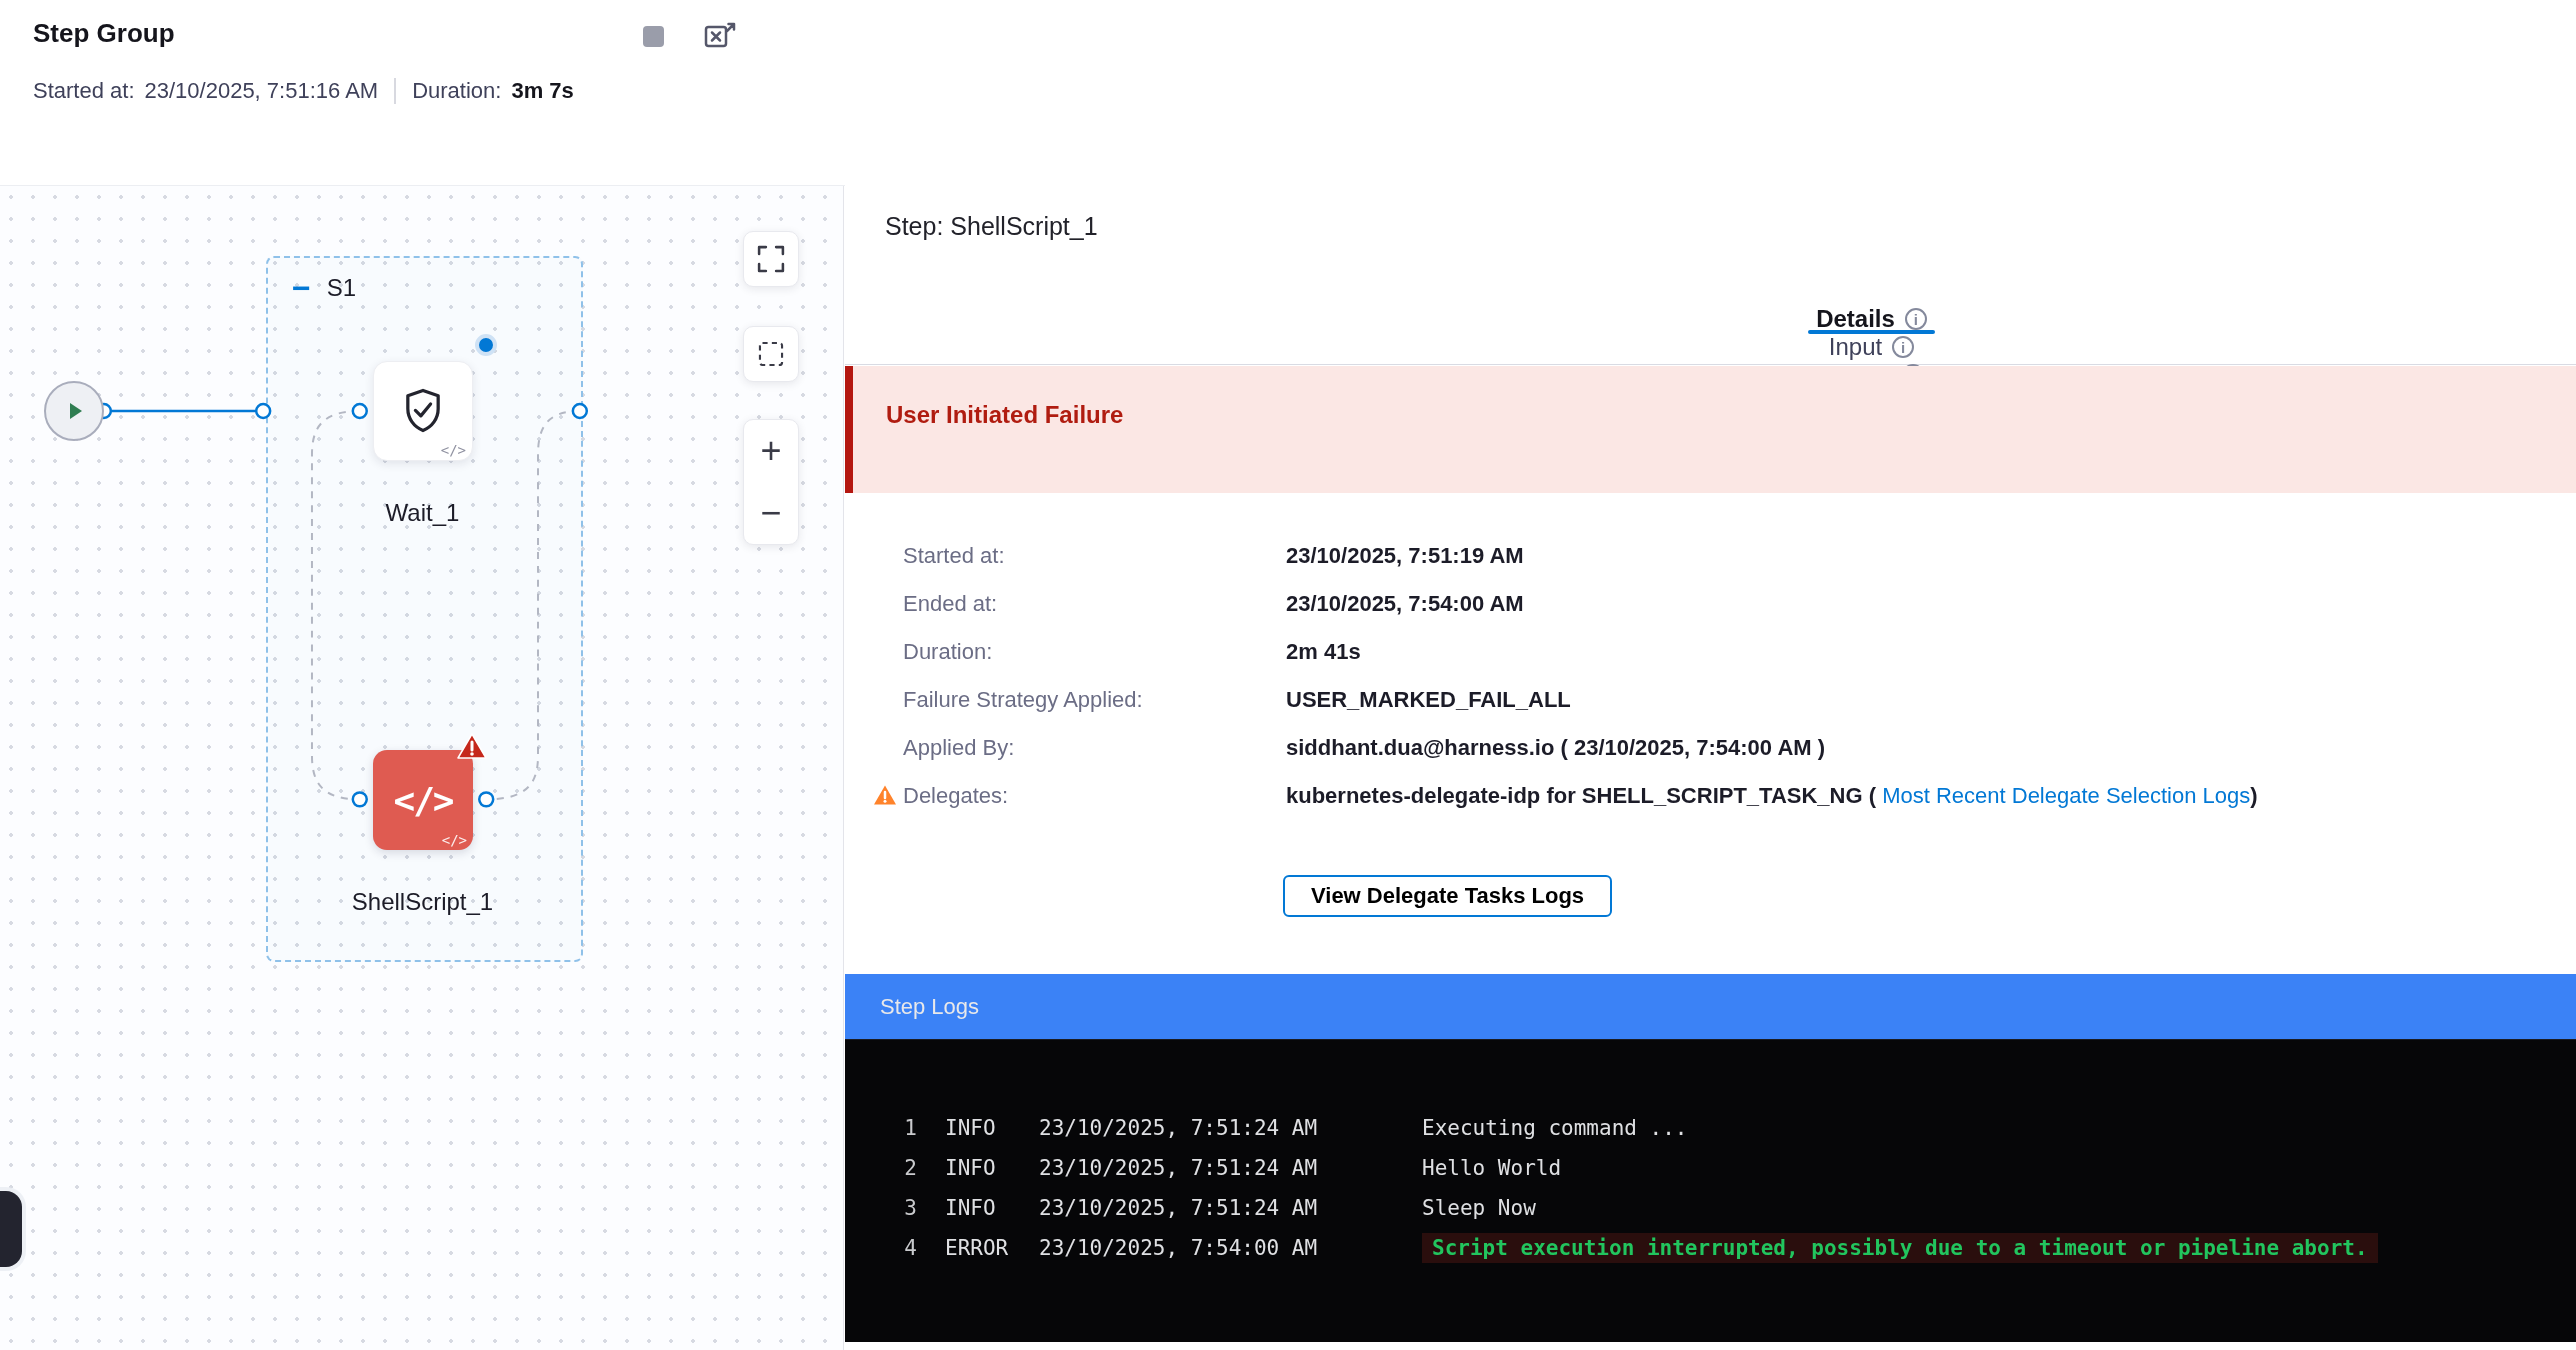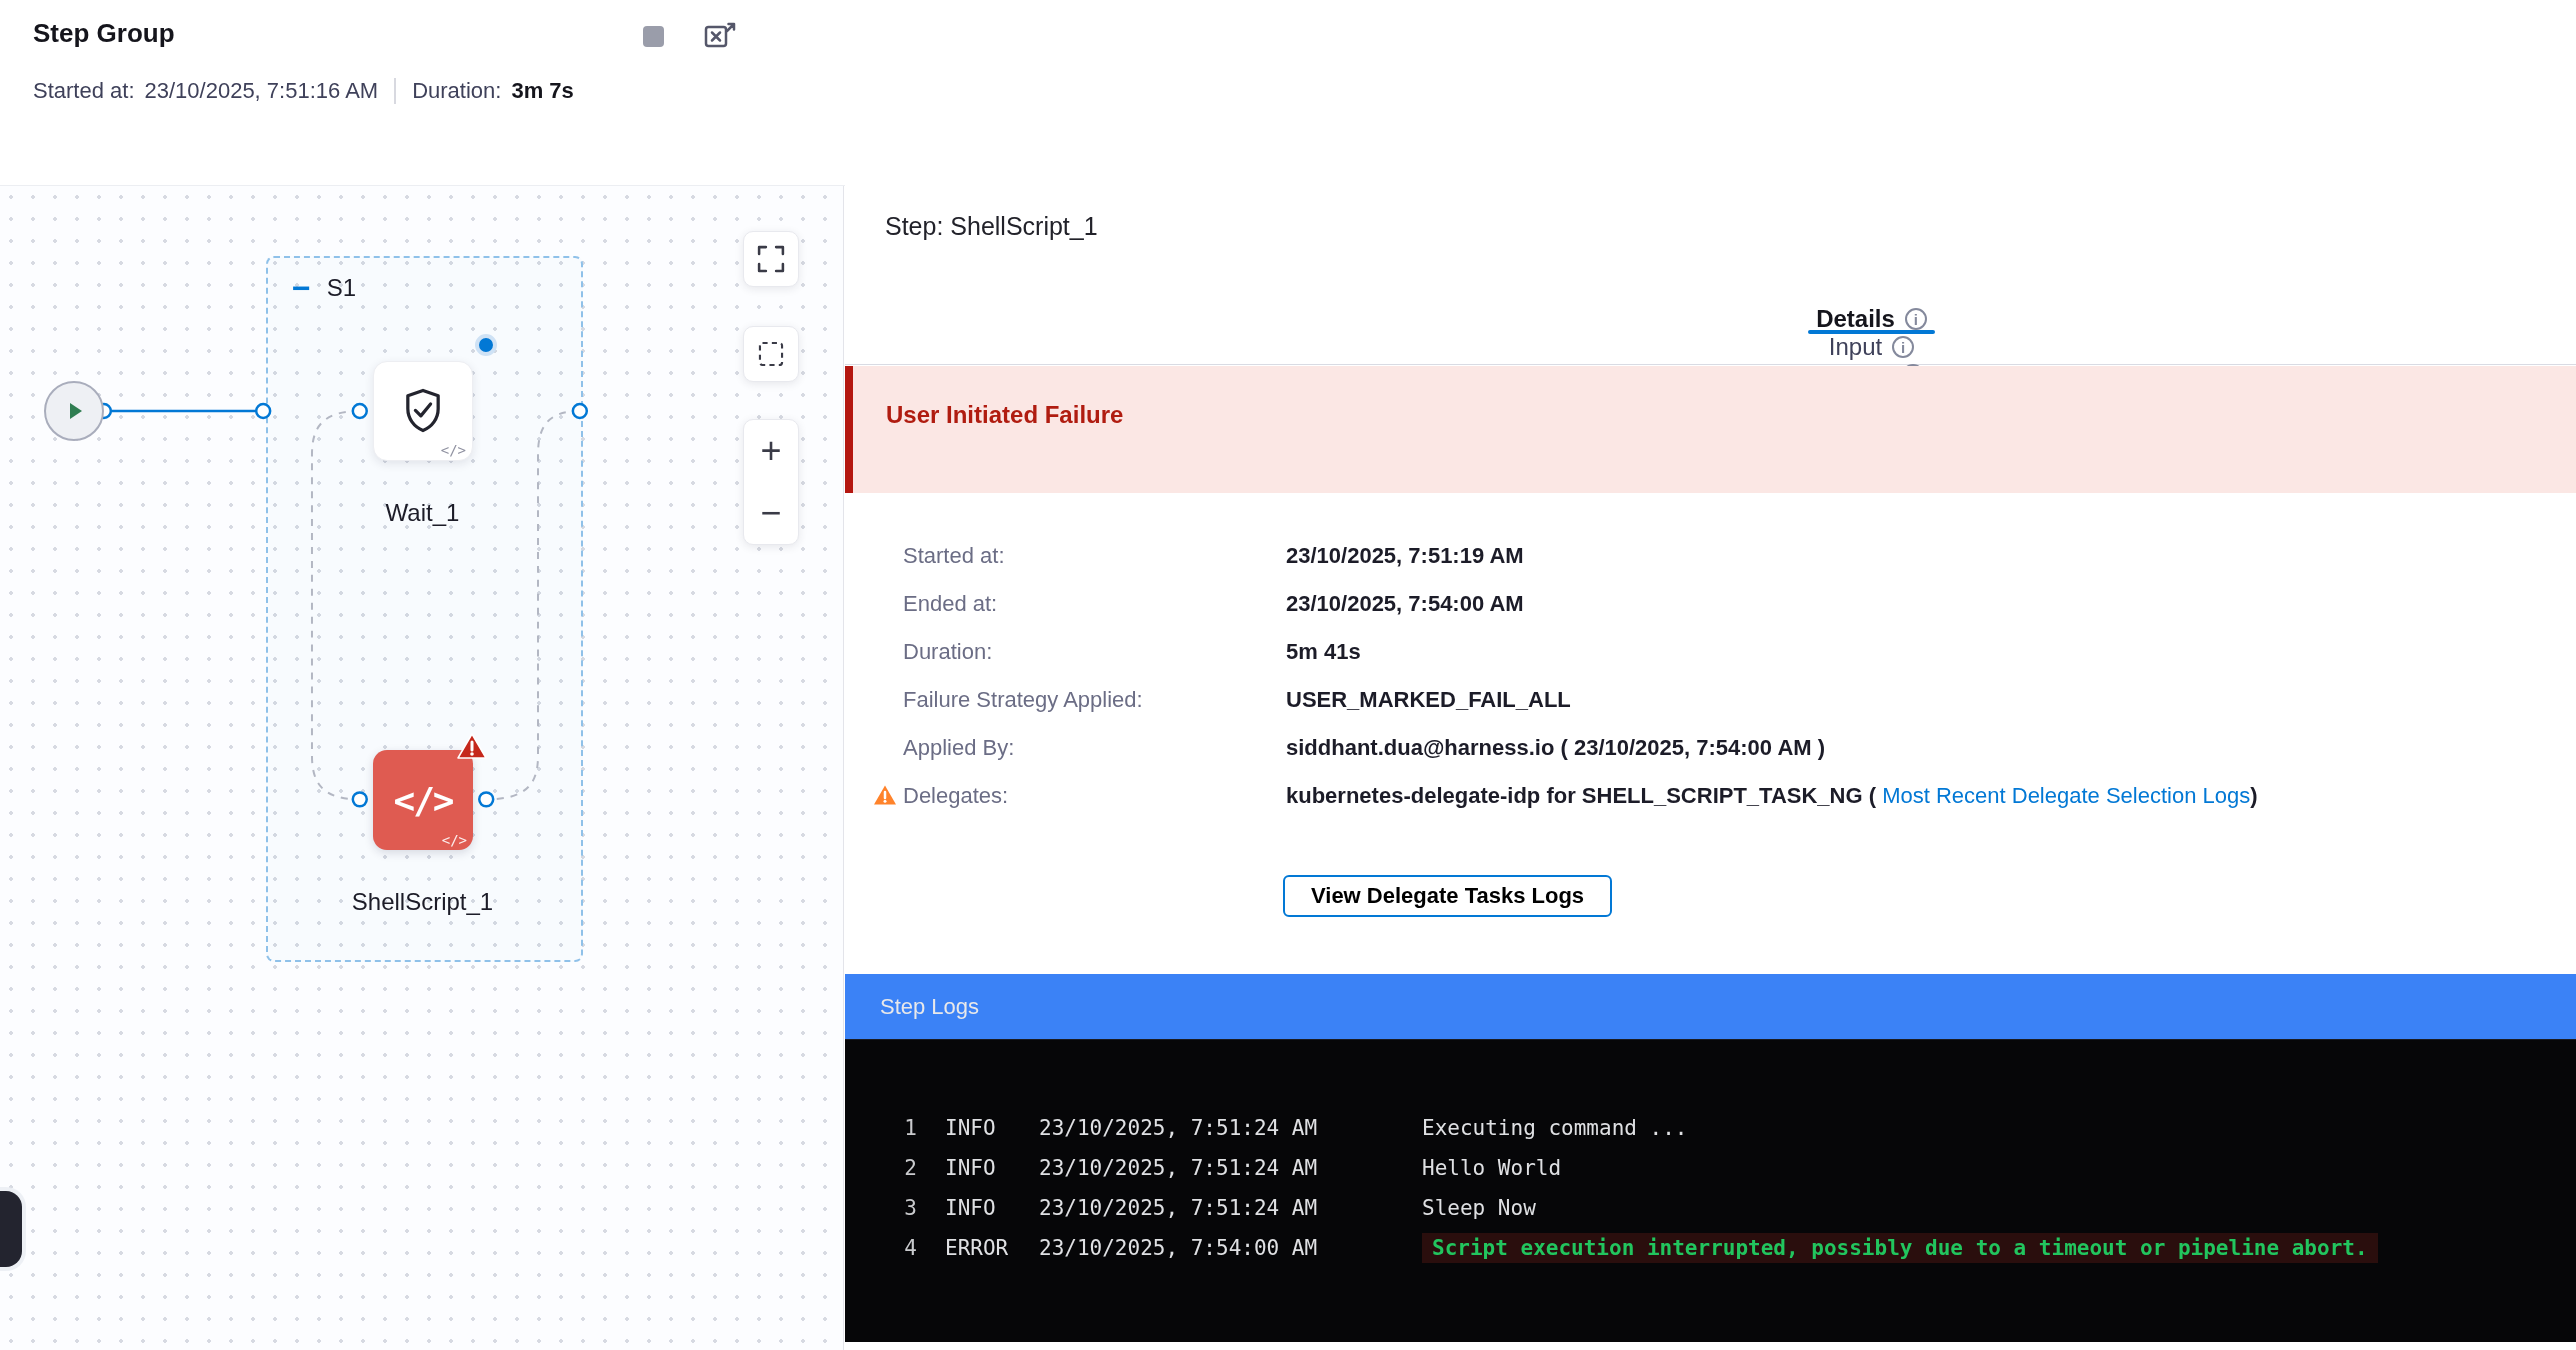--- a/index.html
+++ b/index.html
@@ -203,21 +203,21 @@
     <div class="d-row">
       <span class="d-label">Started at:</span>
       <span class="d-value">23/10/2025, 7:51:19 AM</span>
     </div>
     <div class="d-row">
       <span class="d-label">Ended at:</span>
       <span class="d-value">23/10/2025, 7:54:00 AM</span>
     </div>
     <div class="d-row">
       <span class="d-label">Duration:</span>
-      <span class="d-value">5m 41s</span>
+      <span class="d-value">2m 41s</span>
     </div>
     <div class="d-row">
       <span class="d-label">Failure Strategy Applied:</span>
       <span class="d-value">USER_MARKED_FAIL_ALL</span>
     </div>
     <div class="d-row">
       <span class="d-label">Applied By:</span>
       <span class="d-value">siddhant.dua@harness.io ( 23/10/2025, 7:54:00 AM )</span>
     </div>
     <div class="d-row">

